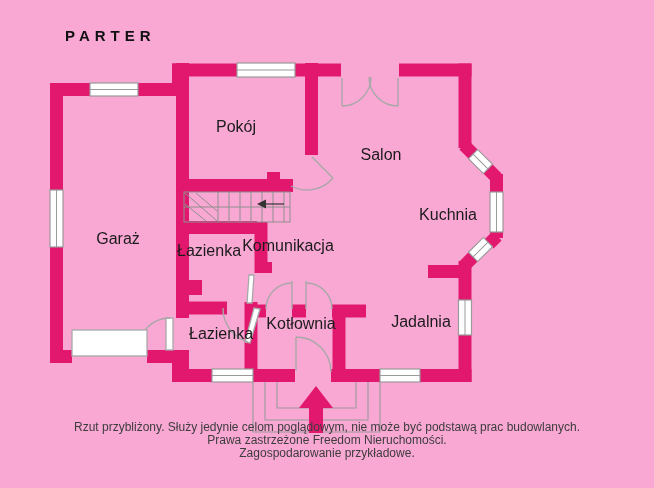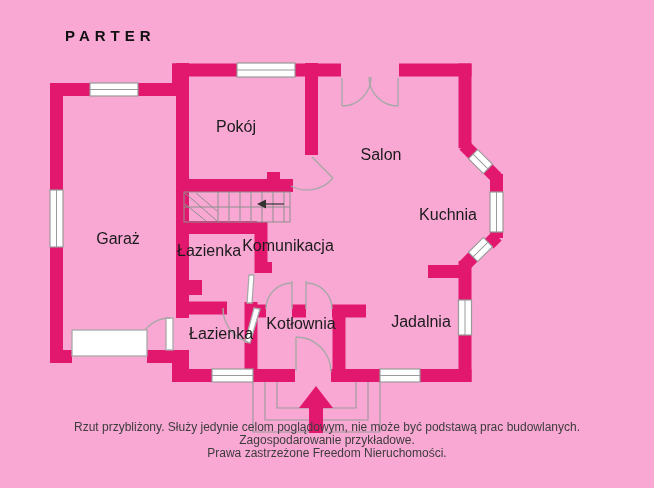--- a/index.html
+++ b/index.html
@@ -228,16 +228,16 @@
   <div class="room-label" style="left:448px;top:215px">Kuchnia</div>
   <div class="room-label" style="left:118px;top:239px">Garaż</div>
   <div class="room-label" style="left:209px;top:251px">Łazienka</div>
   <div class="room-label" style="left:288px;top:246px">Komunikacja</div>
   <div class="room-label" style="left:221px;top:334px">Łazienka</div>
   <div class="room-label" style="left:301px;top:324px">Kotłownia</div>
   <div class="room-label" style="left:421px;top:322px">Jadalnia</div>
 
   <div class="disclaimer">
     <div>Rzut przybliżony. Służy jedynie celom poglądowym, nie może być podstawą prac budowlanych.</div>
+    <div>Prawa zastrzeżone Freedom Nieruchomości.</div>
     <div>Zagospodarowanie przykładowe.</div>
-    <div>Prawa zastrzeżone Freedom Nieruchomości.</div>
   </div>
 </div>
 
 </body></html>

